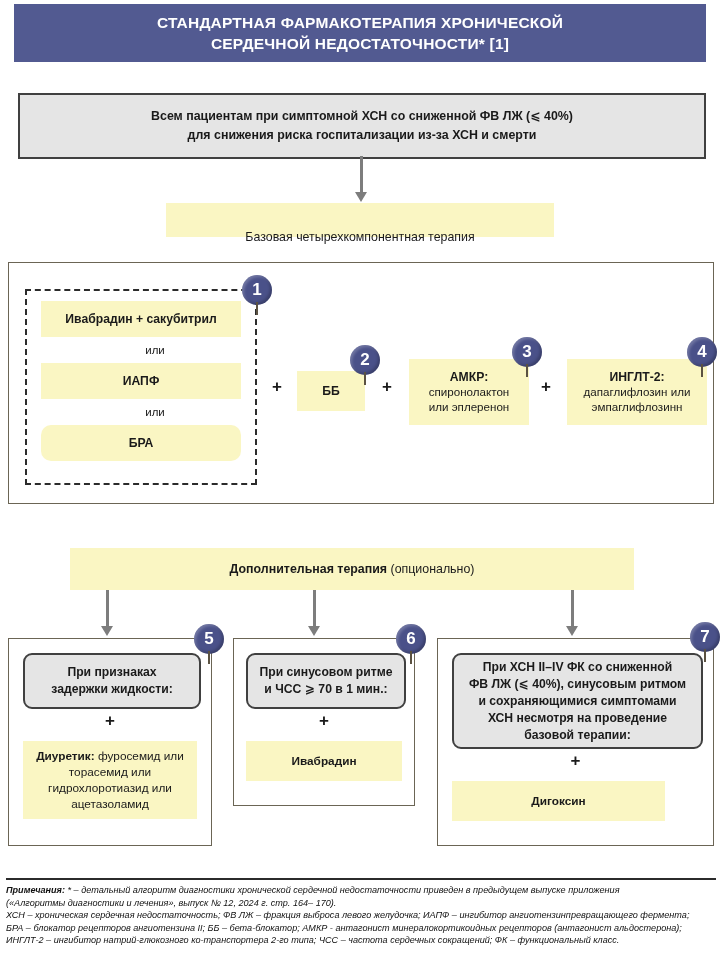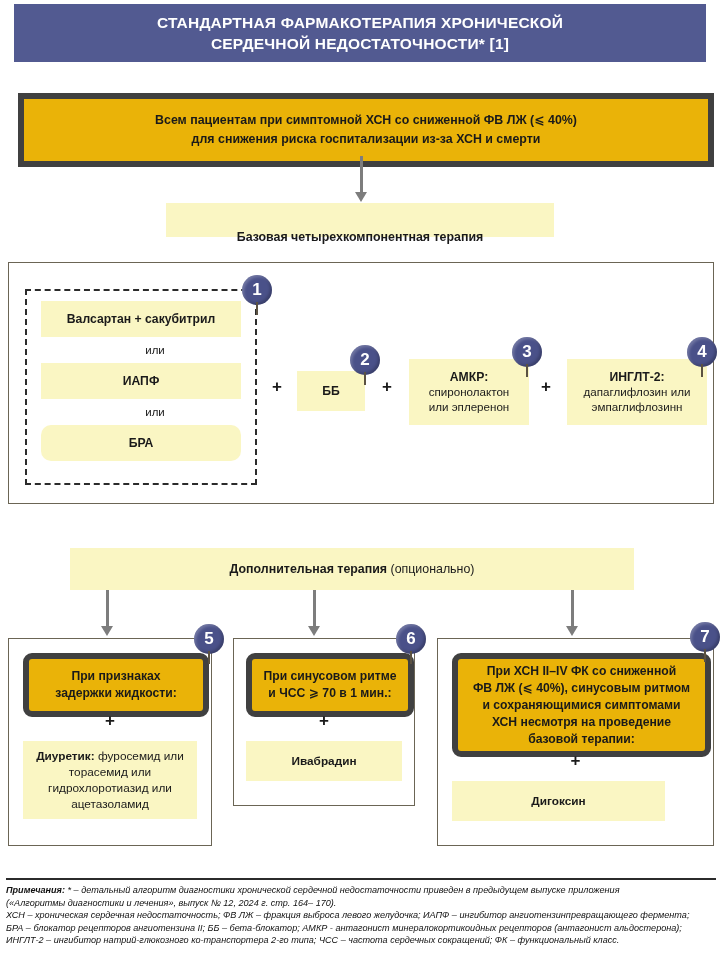--- a/index.html
+++ b/index.html
@@ -21,21 +21,21 @@
     display:flex;align-items:center;justify-content:center;
     text-align:center;
   }
   .header-title{
     color:#ffffff;font-weight:bold;font-size:15.5px;line-height:21px;
     letter-spacing:.2px;
   }
 
   
   .grey-box{
-    background:#eab308;border:6px solid #404040;
+    background:#e5e5e5;border:2px solid #404040;
     display:flex;align-items:center;justify-content:center;text-align:center;
   }
   .yellow-box{
     background:#faf6c3;
     display:flex;align-items:center;justify-content:center;text-align:center;
   }
   .white-panel{
     background:#ffffff;border:1px solid #6b6555;
   }
 
@@ -54,21 +54,21 @@
   .arrow .head{
     position:absolute;left:50%;bottom:0;margin-left:-6px;
     width:0;height:0;border-left:6px solid transparent;border-right:6px solid transparent;
     border-top:10px solid #7d7d7d;
   }
 
   
   .base-therapy{
     position:absolute;left:166px;top:203px;width:388px;height:34px;
   }
-  .base-therapy .txt{font-weight:bold;font-size:12.4px;margin-top:33px;}
+  .base-therapy .txt{font-weight:normal;font-size:12.4px;margin-top:33px;}
 
   
   .quad-panel{
     position:absolute;left:8px;top:262px;width:704px;height:240px;
   }
   .dashed-group{
     position:absolute;left:16px;top:26px;width:232px;height:196px;
     border:2px dashed #2b2b2b;
     box-sizing:border-box;
   }
@@ -168,21 +168,21 @@
   </div>
 
   <div class="base-therapy yellow-box">
     <div class="txt">Базовая четырехкомпонентная терапия</div>
   </div>
 
   <div class="quad-panel white-panel">
 
     <div class="dashed-group">
       <div class="dg-item yellow-box" style="top:10px;">
-        <div class="txt">Валсартан + сакубитрил</div>
+        <div class="txt">Ивабрадин + сакубитрил</div>
       </div>
       <div class="dg-or" style="top:48px;">
         <span>или</span>
       </div>
       <div class="dg-item yellow-box" style="top:72px;">
         <div class="txt">ИАПФ</div>
       </div>
       <div class="dg-or" style="top:110px;">
         <span>или</span>
       </div>

